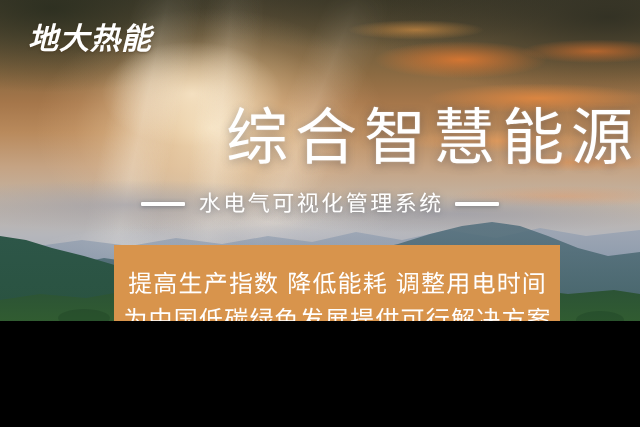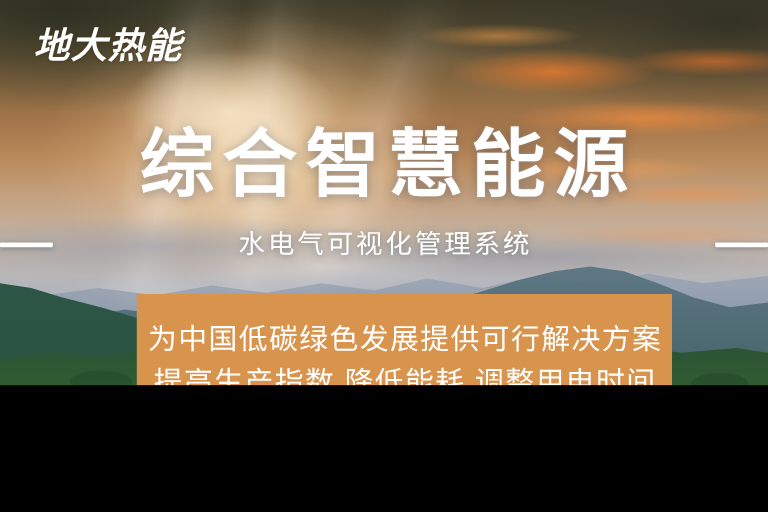--- a/index.html
+++ b/index.html
@@ -134,40 +134,40 @@
     text-shadow: 0 1px 2px rgba(70,50,25,0.5);
     white-space: nowrap;
   }
 
   
   .title-main {
     position: absolute;
     left: 0;
     top: 104px;
     width: 640px;
-    text-align: center;
+    text-align: right;
     font-size: 62px;
-    font-weight: bold;
+    font-weight: normal;
     color: #ffffff;
     letter-spacing: 7px;
     text-indent: 7px;
     line-height: 1.1;
     white-space: nowrap;
     text-shadow: 0 2px 10px rgba(60,60,70,0.45), 0 0 2px rgba(255,255,255,0.35);
   }
 
   
   .subtitle-row {
     position: absolute;
     left: 0;
     top: 192px;
     width: 640px;
     display: flex;
     align-items: center;
-    justify-content: space-between;
+    justify-content: center;
     gap: 11px;
   }
   .sub-dash {
     width: 44px;
     height: 4px;
     background: #ffffff;
     border-radius: 1px;
     box-shadow: 0 1px 4px rgba(70,80,95,0.5);
     flex: 0 0 auto;
   }
@@ -302,17 +302,17 @@
 
   <div class="title-main">综合智慧能源</div>
 
   <div class="subtitle-row">
     <span class="sub-dash"></span>
     <span class="subtitle-text">水电气可视化管理系统</span>
     <span class="sub-dash"></span>
   </div>
 
   <div class="callout">
+    <div class="callout-line">提高生产指数  降低能耗  调整用电时间</div>
     <div class="callout-line">为中国低碳绿色发展提供可行解决方案</div>
-    <div class="callout-line">提高生产指数  降低能耗  调整用电时间</div>
   </div>
 
 </div>
 
 </body></html>

